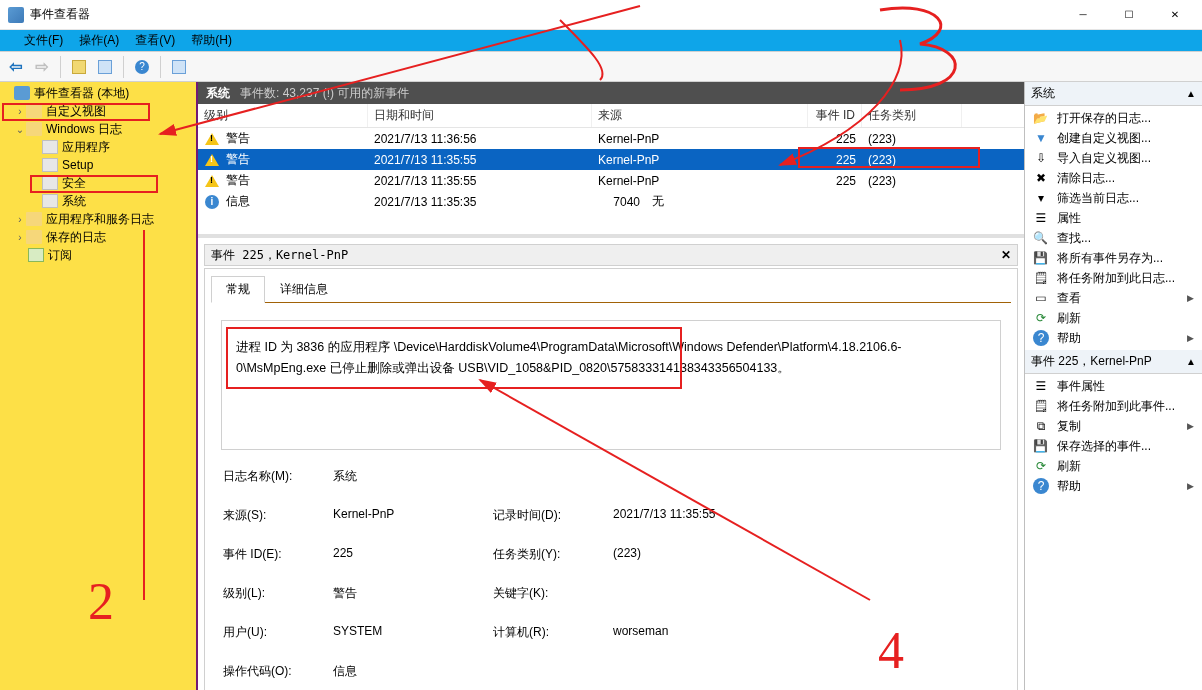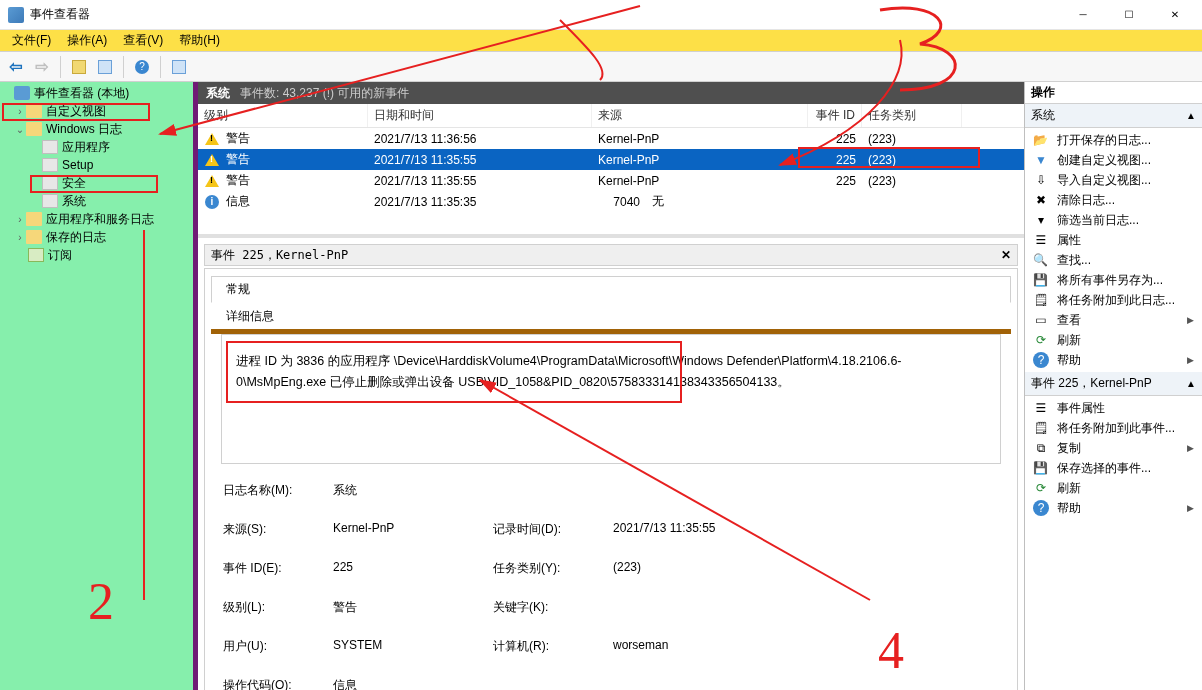--- a/index.html
+++ b/index.html
@@ -27,22 +27,22 @@
   }
   .titlebar .title { flex: none; }
   .titlebar .spacer { flex: 1; }
   .winbtn {
     width: 46px; height: 30px; display: flex; align-items: center; justify-content: center;
     font-family: "Segoe UI Symbol", sans-serif; font-size: 10px;
   }
 
   
   .menubar {
-    height: 22px; display: flex; align-items: center; padding: 0 4px;
-    border-bottom: 1px solid #d0d0d0; background:#fde047;
+    height: 22px; display: flex; align-items: center; padding: 0 16px;
+    border-bottom: 1px solid #d0d0d0; background:#0ea5e9;
   }
   .menubar span { padding: 2px 8px; }
 
   
   .toolbar {
     height: 30px; display: flex; align-items: center; gap: 2px;
     padding: 0 4px; border-bottom: 1px solid #d0d0d0; background: #f7f7f7;
   }
   .toolbar .tbtn {
     width: 24px; height: 24px; display: flex; align-items:center; justify-content:center;
@@ -51,22 +51,22 @@
   .toolbar .sep { width:1px; height:22px; background:#d0d0d0; margin:0 4px;}
   .arrow-blue { color:#1e73be; font-size:16px; font-weight:bold; }
 
   
   .main {
     display: flex; height: calc(690px - 30px - 22px - 30px);
   }
 
   
   .left {
-    width: 198px; border-right: 5px solid #701a75; overflow-y:auto;
-    position: relative; background:#86efac; padding: 2px;
+    width: 198px; border-right: 2px solid #701a75; overflow-y:auto;
+    position: relative; background:#fde047; padding: 2px;
   }
   .tree-node { display: flex; align-items: center; height: 18px; white-space: nowrap; padding-right:4px;}
   .tree-node .expander { width: 12px; text-align: center; font-size:10px; color:#606060;}
   .tree-node .ticon {
     width: 16px; height: 14px; margin-right: 4px; display:inline-flex; align-items:center; justify-content:center;
     font-size:11px;
   }
   .ic-folder { background:#f6d77a; border-radius:1px;}
   .ic-log { background:#e7e7e7; border:1px solid #bfbfbf; }
   .left .red-box { position:absolute; border:2px solid #e62020; pointer-events:none;}
@@ -116,21 +116,21 @@
     flex:1; overflow:auto; padding:6px; position:relative;
   }
   .details-header {
     height:22px; background:#efefef; border:1px solid #d0d0d0; display:flex; align-items:center;
     padding:0 6px; margin-bottom:2px; justify-content:space-between;
   }
   .details-header .close-x { cursor:default; font-weight:bold;}
   .details-box {
     border:1px solid #d0d0d0; background:#fff; padding:6px; position:relative;
   }
-  .tabs { display:flex; border-bottom:5px solid #a16207; margin-bottom:0;flex-direction:column;}
+  .tabs { display:flex; border-bottom:1px solid #a16207; margin-bottom:17px;}
   .tab { padding:4px 14px; border:1px solid transparent; position:relative; top:1px; font-size:12px;}
   .tab.active { border:1px solid #d0d0d0; border-bottom-color:#fff; background:#fff;}
   .msg-box {
     border:1px solid #d0d0d0; padding:16px 14px; min-height:130px; font-size:12.5px;
     line-height:1.7; position:relative; margin:0 10px;
   }
   .msg-red { position:absolute; border:2px solid #e62020; pointer-events:none; left:4px; top:6px; width:456px; height:62px;}
   .props { display:grid; grid-template-columns: 110px 160px 120px 240px; row-gap:22px; margin:18px 12px 0;}
   .props .lbl { color:#000;}
   .props a { color:#0066cc; text-decoration: underline;}
@@ -410,21 +410,20 @@
           <div></div>
             <div></div>
         </div>
       </div>
     </div>
 
     <div class="annot-number" style="right:120px; bottom:10px;">4</div>
   </div>
 
   <div class="right">
-    <div class="right-title">操作</div>
     <div class="right-section">
       <span>系统</span>
       <span class="exp">▲</span>
     </div>
     <div class="right-list" id="actions1">
         <div class="right-item">
           <span class="ri-ic ">📂</span>
           <span>打开保存的日志...</span>
         </div>
         <div class="right-item">

